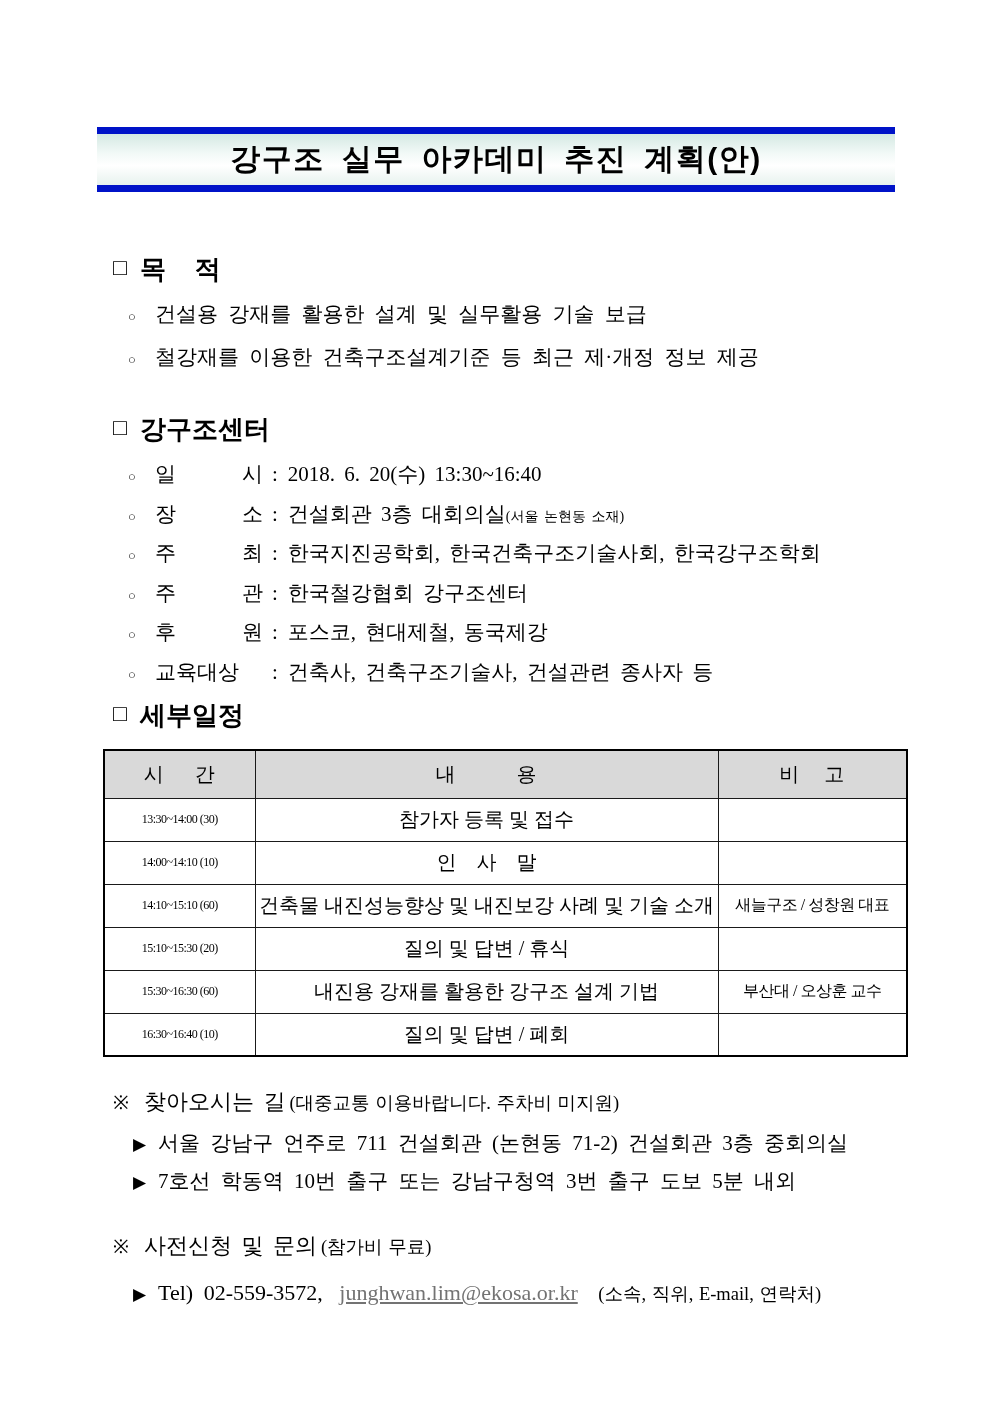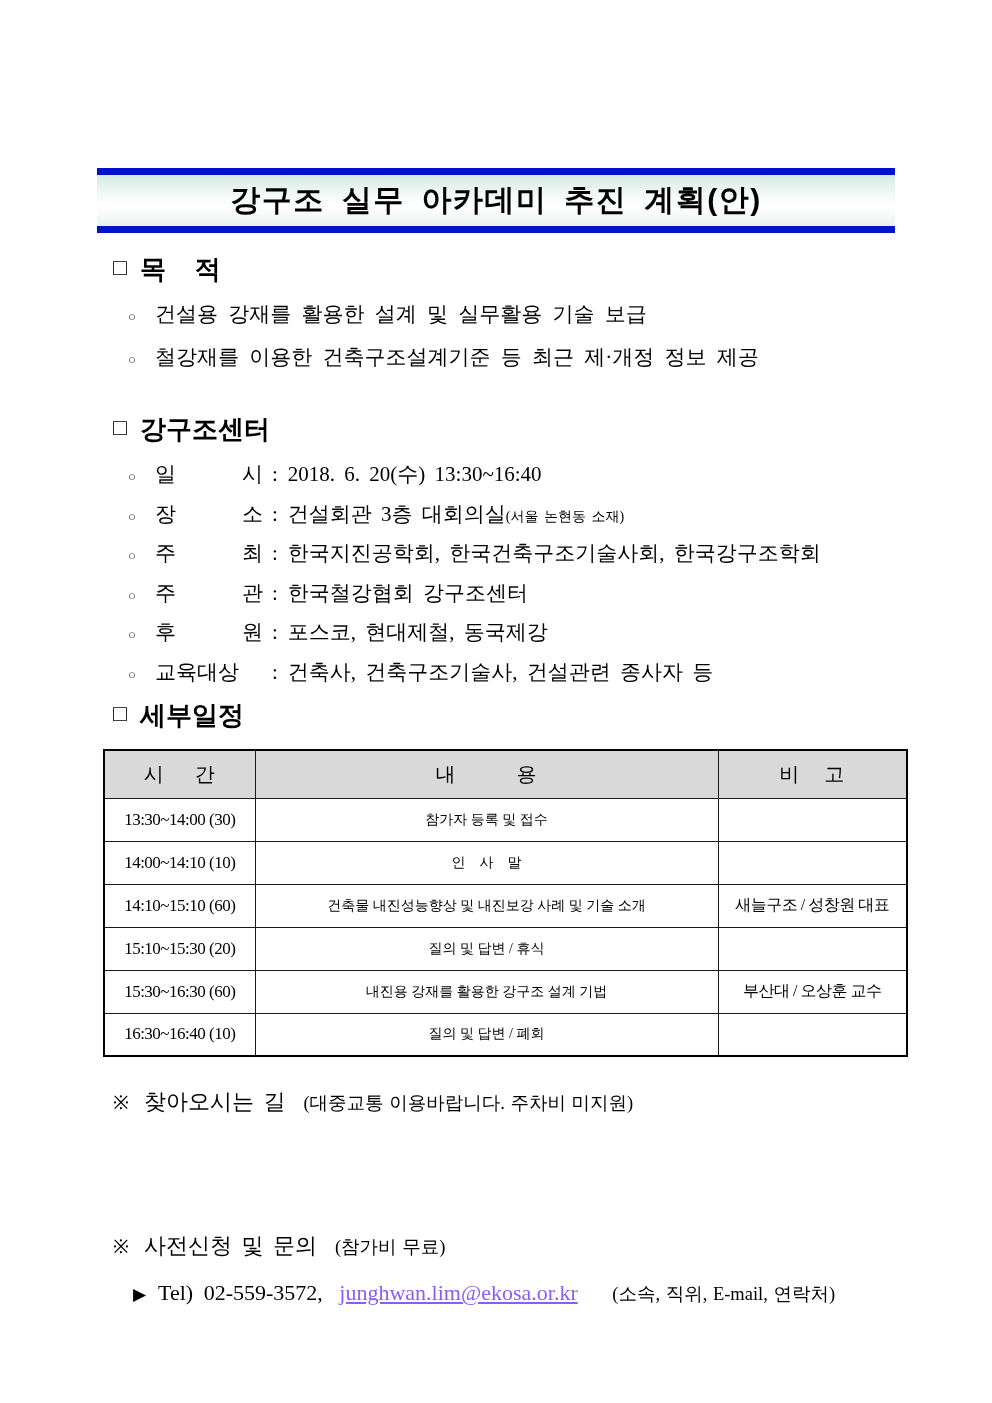--- a/index.html
+++ b/index.html
@@ -4,21 +4,21 @@
 <style>
   * { margin:0; padding:0; box-sizing:border-box; }
   html, body { background:#ffffff; }
   body {
     width:992px; height:1403px; position:relative;
     font-family:"Liberation Serif","DejaVu Serif",serif;
     color:#000;
   }
 
   
-  .banner { position:absolute; left:97px; top:127px; width:798px;margin-top:41px; }
+  .banner { position:absolute; left:97px; top:127px; width:798px; }
   .banner .bar { height:7px; background:#0013c8; }
   .banner-body {
     height:51px; display:flex; align-items:center; justify-content:center;
     background:linear-gradient(180deg,#d5e9e3 0%,#f2f9f7 38%,#ffffff 62%,#e7f2ee 100%);
   }
   .banner-title {
     font-family:"Liberation Sans","DejaVu Sans",sans-serif;
     font-weight:800; font-size:30px; letter-spacing:1.5px; word-spacing:7px;
   }
 
@@ -50,36 +50,36 @@
   
   #schedule { left:103px; top:698px; width:806px; }
   #schedule .sec-heading { margin-left:10px; }
   table.sched {
     border-collapse:collapse; table-layout:fixed;
     margin-top:17px; width:803px; border:2px solid #000;
   }
   .sched th, .sched td { border:1px solid #1a1a1a; text-align:center; vertical-align:middle; overflow:hidden; }
   .sched thead th { height:48px; background:#d9d9d9; font-size:20px; font-weight:400; white-space:pre; letter-spacing:1px;margin-left:32px; }
   .sched td { height:43px; }
-  td.c-time { font-size:17px; letter-spacing:-0.5px;margin-left:34px; }
-  td.c-content { font-size:14px; white-space:pre; }
+  td.c-time { font-size:12px; letter-spacing:-0.5px;margin-left:34px; }
+  td.c-content { font-size:20px; white-space:pre; }
   td.c-note { font-size:16px; letter-spacing:-0.5px; }
 
   
   .note-heading { display:flex; align-items:baseline; font-size:22px; line-height:32px; word-spacing:4px; }
   .ref-mark { font-size:19px; margin-right:15px; }
-  .small-note { font-size:18.5px; margin-left:18px; word-spacing:1px; }
+  .small-note { font-size:18.5px; margin-left:4px; word-spacing:1px; }
   .arrow-items { margin-top:6px; }
   .arrow-item { line-height:36px; font-size:21px; word-spacing:5px; padding-left:20px; }
   .arrow { font-size:17px; margin-right:12px; }
 
   #directions { left:113px; top:1086px; width:815px; }
   #contact { left:113px; top:1230px; width:815px; }
   #contact .arrow-item { margin-top:12px; font-size:22px; }
-  .email-link { color:#8b5cf6; text-decoration:underline; cursor:pointer; margin:0 6px 0 6px; }
+  .email-link { color:#737373; text-decoration:underline; cursor:pointer; margin:0 6px 0 6px; }
 </style>
 </head>
 <body>
 
 <div>
 
   <div class="banner">
     <div class="bar"></div>
     <div class="banner-body">
       <h1 class="banner-title">강구조 실무 아카데미 추진 계획(안)</h1>
@@ -207,20 +207,28 @@
       </tbody>
     </table>
   </section>
 
   <section class="sec" id="directions">
     <div class="note-heading">
       <span class="ref-mark">※</span>
       <span>찾아오시는 길</span>
       <span class="small-note">(대중교통 이용바랍니다. 주차비 미지원)</span>
     </div>
+    <div class="arrow-items">
+      <div class="arrow-item">
+        <span class="arrow">▶</span><span>서울 강남구 언주로 711 건설회관 (논현동 71-2) 건설회관 3층 중회의실</span>
+      </div>
+      <div class="arrow-item">
+        <span class="arrow">▶</span><span>7호선 학동역 10번 출구 또는 강남구청역 3번 출구 도보 5분 내외</span>
+      </div>
+    </div>
   </section>
 
   <section class="sec" id="contact">
     <div class="note-heading">
       <span class="ref-mark">※</span>
       <span>사전신청 및 문의</span>
       <span class="small-note">(참가비 무료)</span>
     </div>
     <div class="arrow-item">
       <span class="arrow">▶</span><span>Tel) 02-559-3572,</span>

